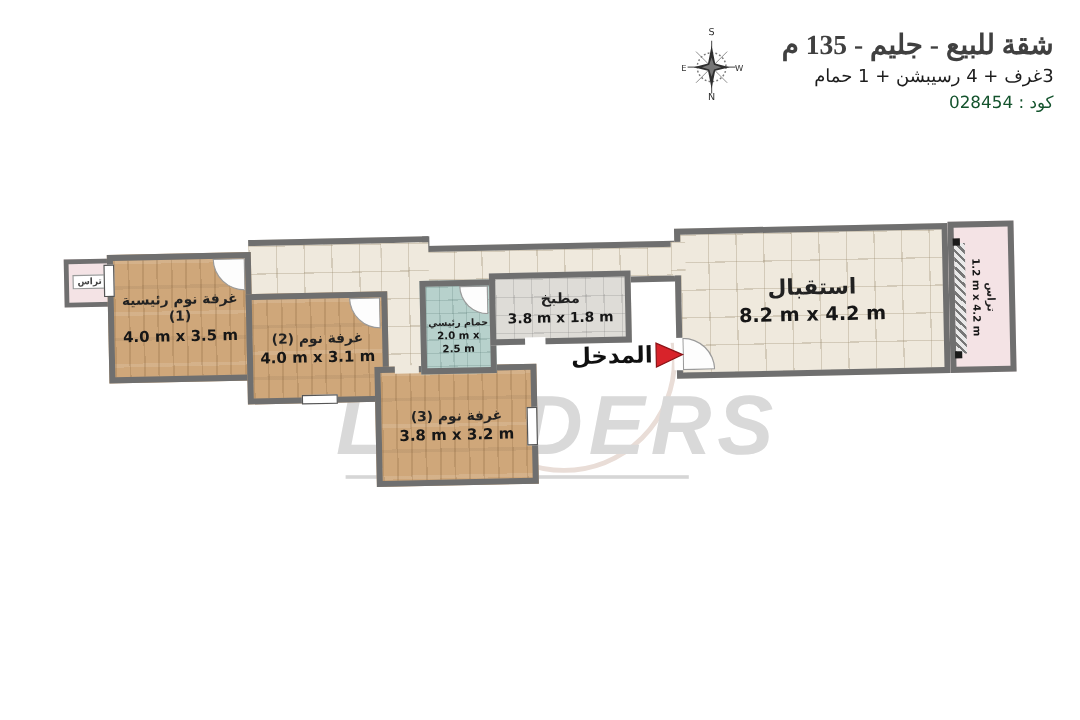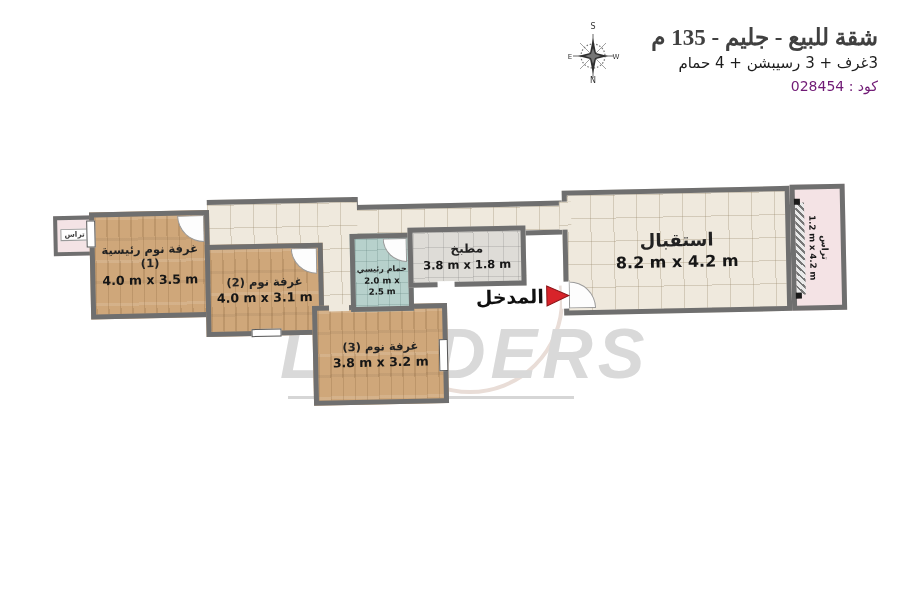--- a/index.html
+++ b/index.html
@@ -11,21 +11,21 @@
   .wm-brand{position:absolute;left:280px;top:314px;font-size:70px;font-weight:bold;font-style:italic;
             color:#d9d9d9;letter-spacing:5px;font-family:"Liberation Sans",sans-serif;white-space:nowrap;}
   .wm-grouprow{position:absolute;left:288px;top:396px;width:286px;display:flex;align-items:center;gap:10px;}
   .wm-line{flex:1;height:3px;background:#d6d6d6;}
   .wm-group{font-size:22px;letter-spacing:13px;color:#cccccc;font-weight:500;}
 
   
   #hdr{position:absolute;top:24px;right:22px;text-align:right;z-index:2;}
   .hdr-title{font-size:23px;font-weight:bold;color:#404040;line-height:1.25;font-family:Liberation Serif, serif;}
   .hdr-sub{font-size:15px;color:#1c1c1c;margin-top:1px;}
-  .hdr-code{font-size:14px;color:#701a75;margin-top:6px;}
+  .hdr-code{font-size:14px;color:#14532d;margin-top:6px;}
   #compass{position:absolute;left:566px;top:20px;z-index:2;}
 
   
   #plan{position:absolute;left:27px;top:180px;width:845px;height:250px;z-index:1;
         transform:rotate(-1.2deg);transform-origin:50% 50%;}
   #plan *{box-sizing:border-box;}
   .room{position:absolute;border:5px solid #6f6f6f;display:flex;align-items:center;justify-content:center;}
   .thin{border-width:4px;}
   .wood{background:
       repeating-linear-gradient(90deg, rgba(94,60,22,.16) 0 1.5px, rgba(0,0,0,0) 1.5px 12px),
@@ -78,21 +78,21 @@
     </svg>
     <div class="wm-brand">LEADERS</div>
     <div class="wm-grouprow">
       <div class="wm-line"></div>
       <div class="wm-line"></div>
     </div>
   </div>
 
   <div id="hdr">
     <div class="hdr-title" dir="rtl">شقة للبيع - جليم - 135 م</div>
-    <div class="hdr-sub" dir="rtl">3غرف + 3 رسيبشن + 4 حمام</div>
+    <div class="hdr-sub" dir="rtl">3غرف + 4 رسيبشن + 1 حمام</div>
     <div class="hdr-code" dir="rtl">كود : 028454</div>
   </div>
 
   <svg id="compass" width="54" height="64" viewBox="0 0 54 64">
     <line x1="27" y1="14" x2="27" y2="58" stroke="#666" stroke-width="1"></line>
     <line x1="7" y1="36" x2="47" y2="36" stroke="#666" stroke-width="1"></line>
     <line x1="14" y1="23" x2="40" y2="49" stroke="#8a8a8a" stroke-width="0.8"></line>
     <line x1="40" y1="23" x2="14" y2="49" stroke="#8a8a8a" stroke-width="0.8"></line>
     <circle cx="27" cy="36" r="12" fill="none" stroke="#777" stroke-width="1.2" stroke-dasharray="1.5 1.8"></circle>
     <polygon points="27,18 30,33 42,36 30,39 27,54 24,39 12,36 24,33" fill="#2f2f2f"></polygon>

